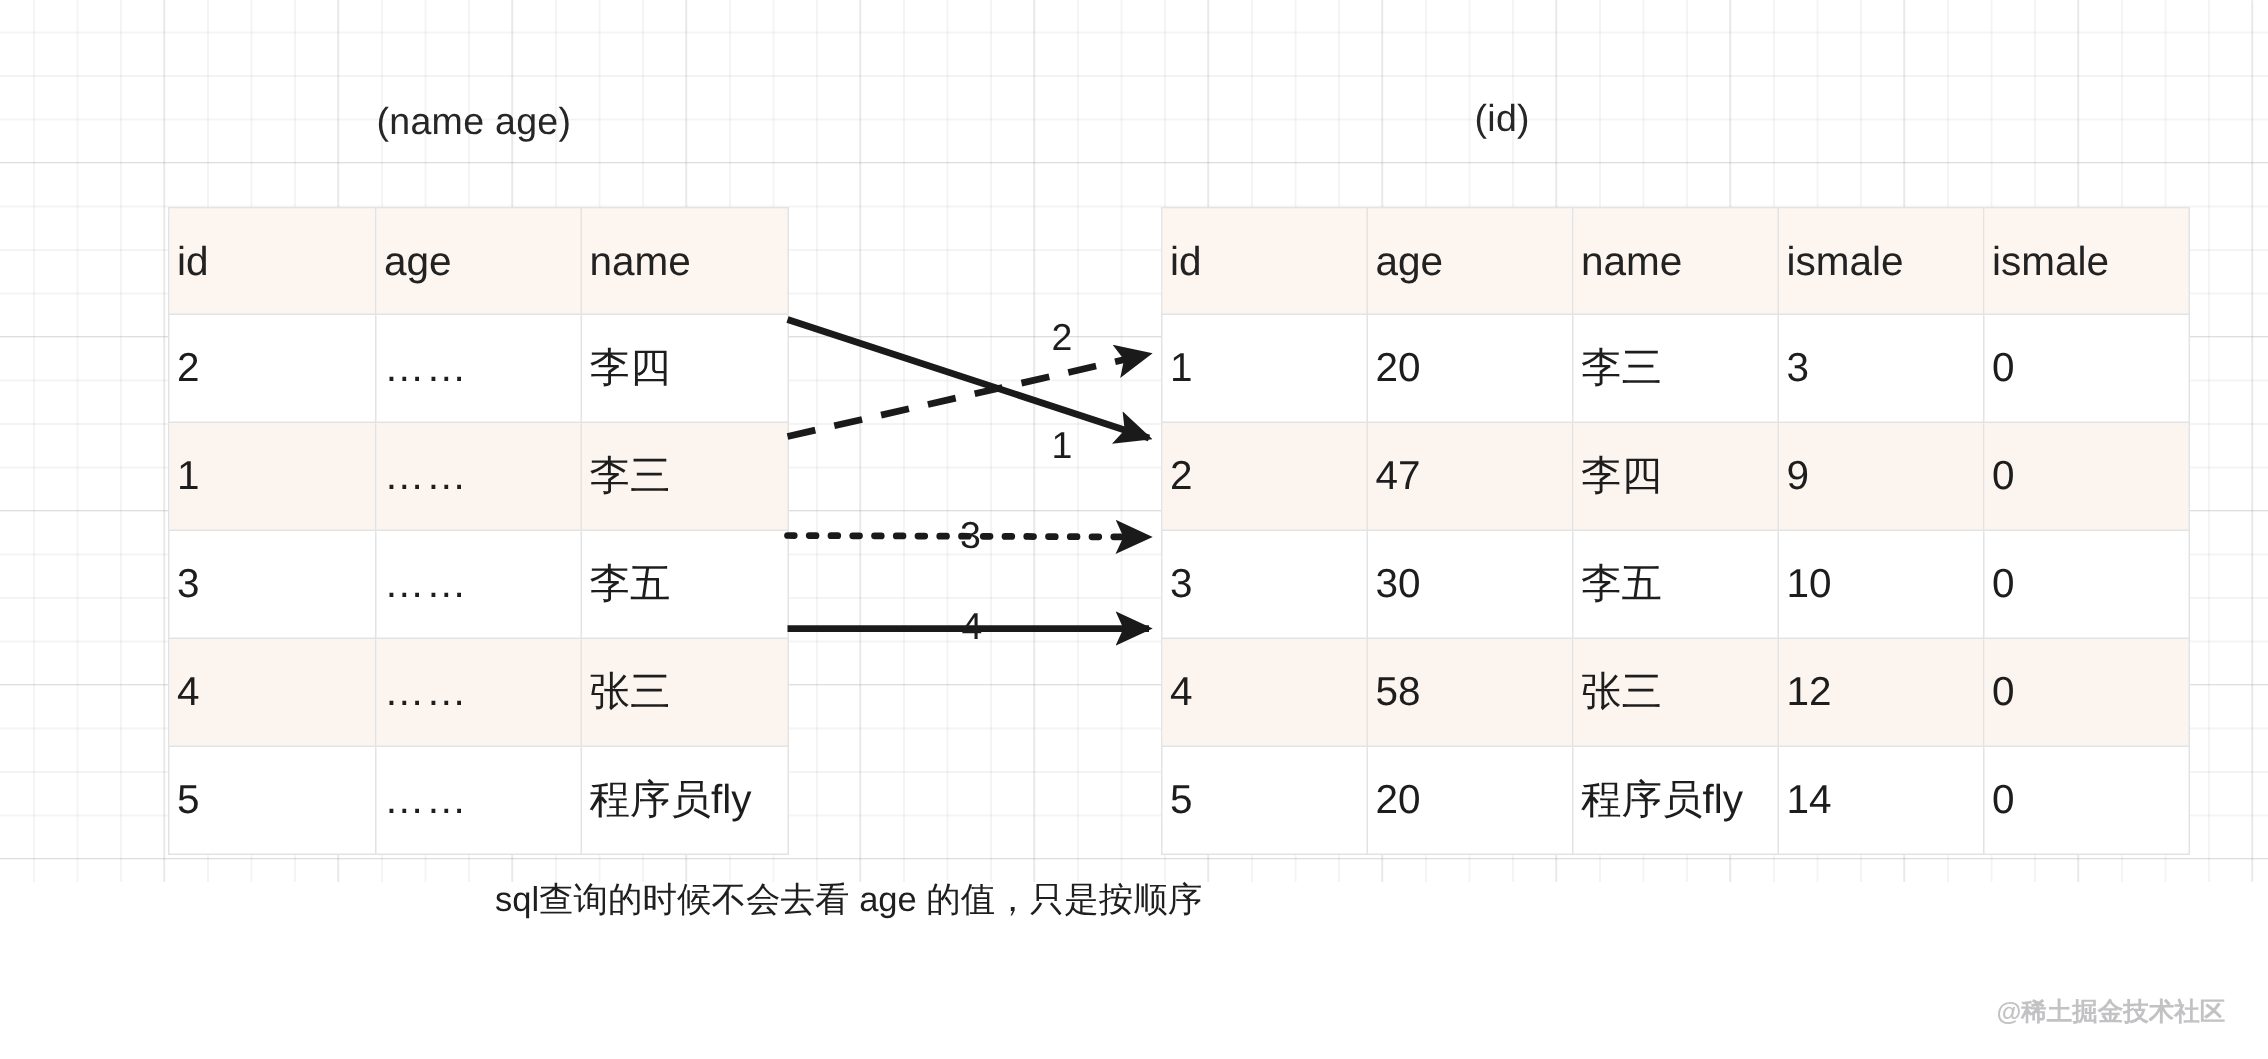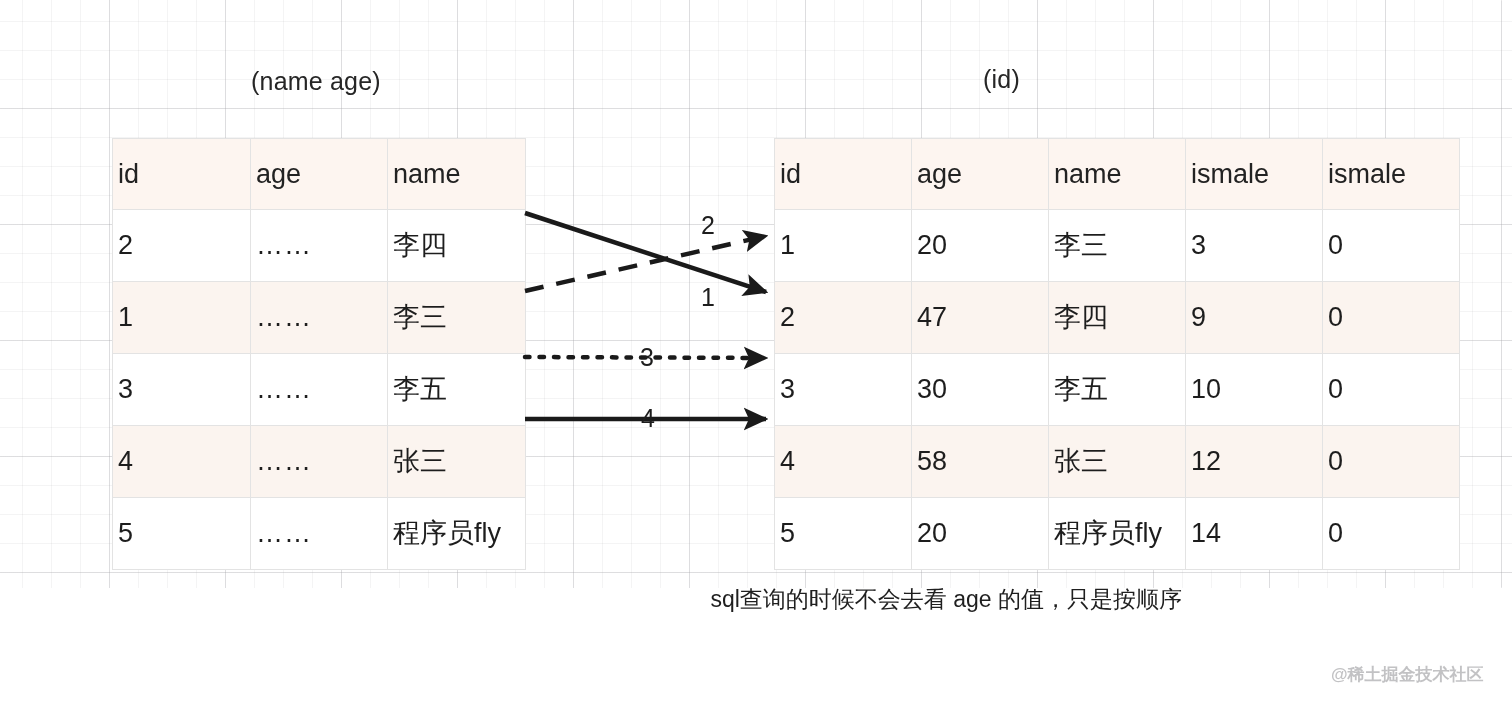--- a/index.html
+++ b/index.html
@@ -122,21 +122,21 @@
   #label-2 { left: 701px; top: 211px; }
   #label-3 { left: 640px; top: 343px; }
   #label-4 { left: 641px; top: 404px; }
 
   
   #caption {
     position: absolute;
     left: 330px;
     top: 583px;
     width: 852px;
-    text-align: right;
+    text-align: left;
     font-size: 23px;
     line-height: 33px;
     color: #1f1f1f;
   }
   #caption div { white-space: nowrap; }
 
   
   .watermark {
     position: absolute;
     white-space: nowrap;

